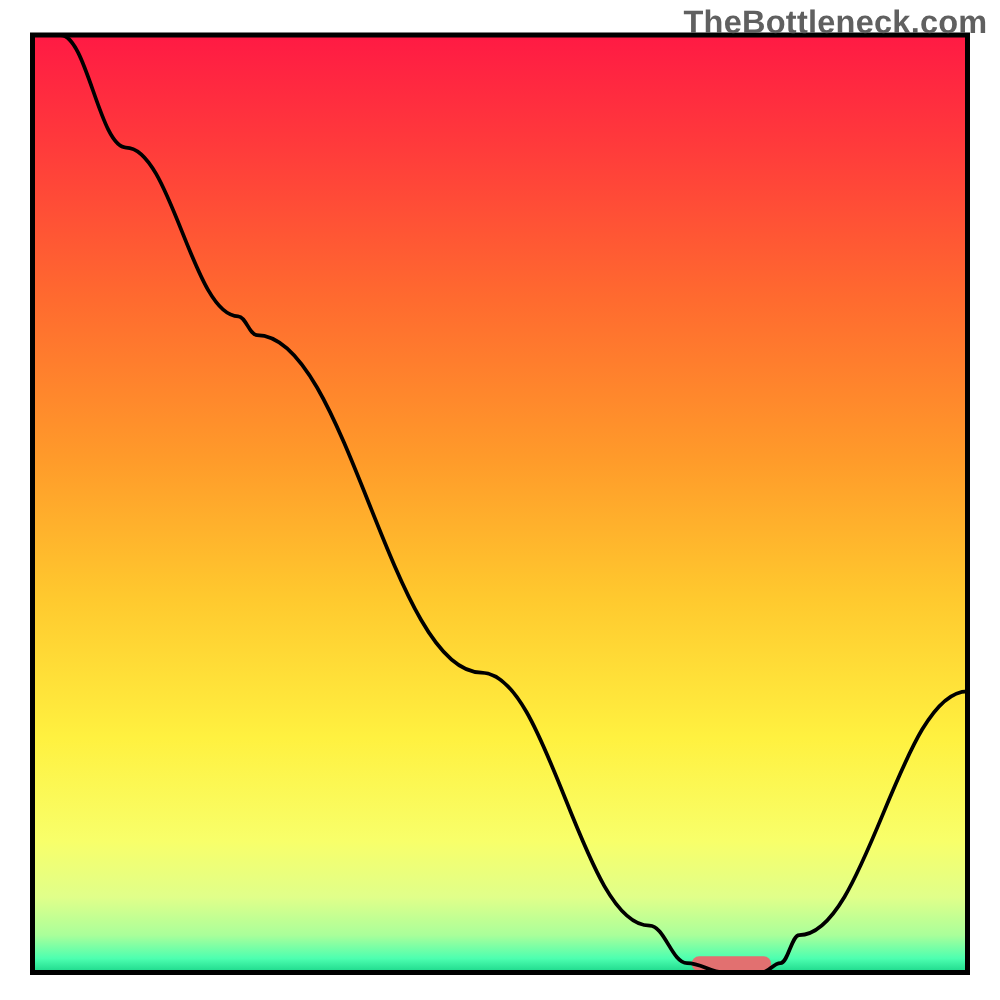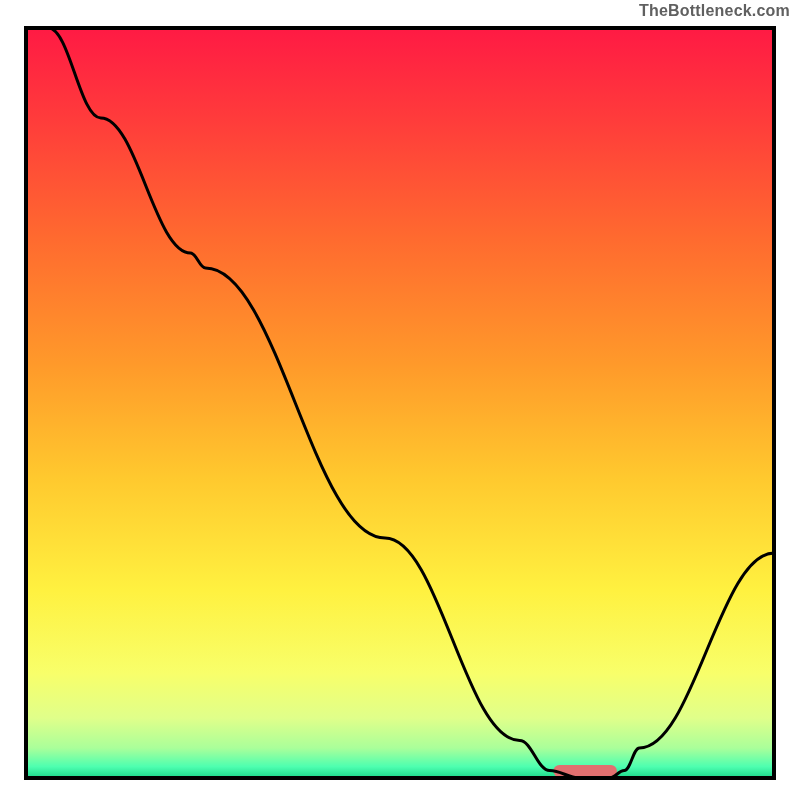--- a/index.html
+++ b/index.html
@@ -12,21 +12,21 @@
   }
   .container {
     position: relative;
     width: 800px;
     height: 800px;
   }
   .watermark {
     position: absolute;
     top: 2px;
     right: 10px;
-    font-size: 16px;
+    font-size: 26px;
     font-weight: 600;
     color: #606060;
     letter-spacing: 0.2px;
   }
   svg {
     display: block;
   }
 </style>
 </head>
 <body>

